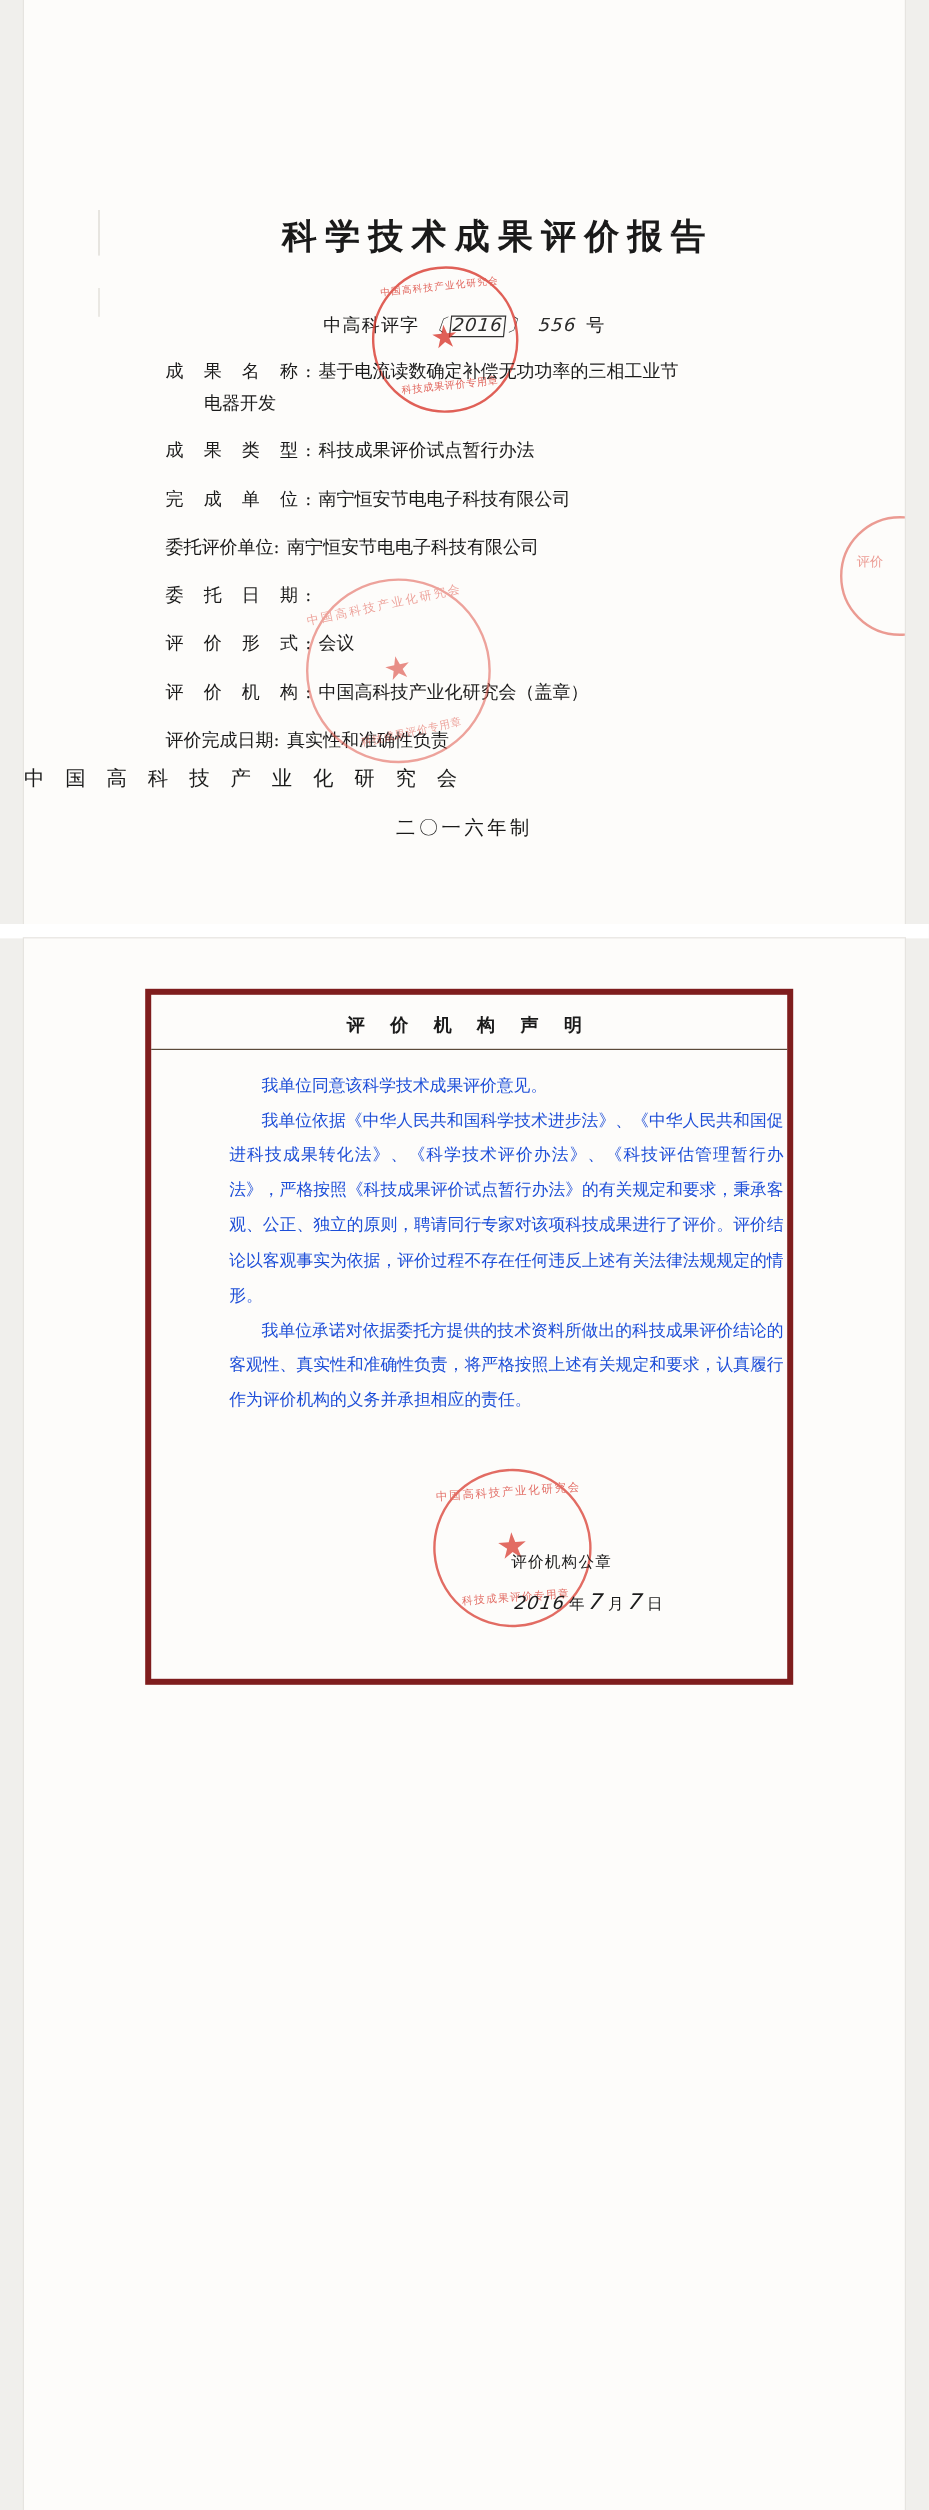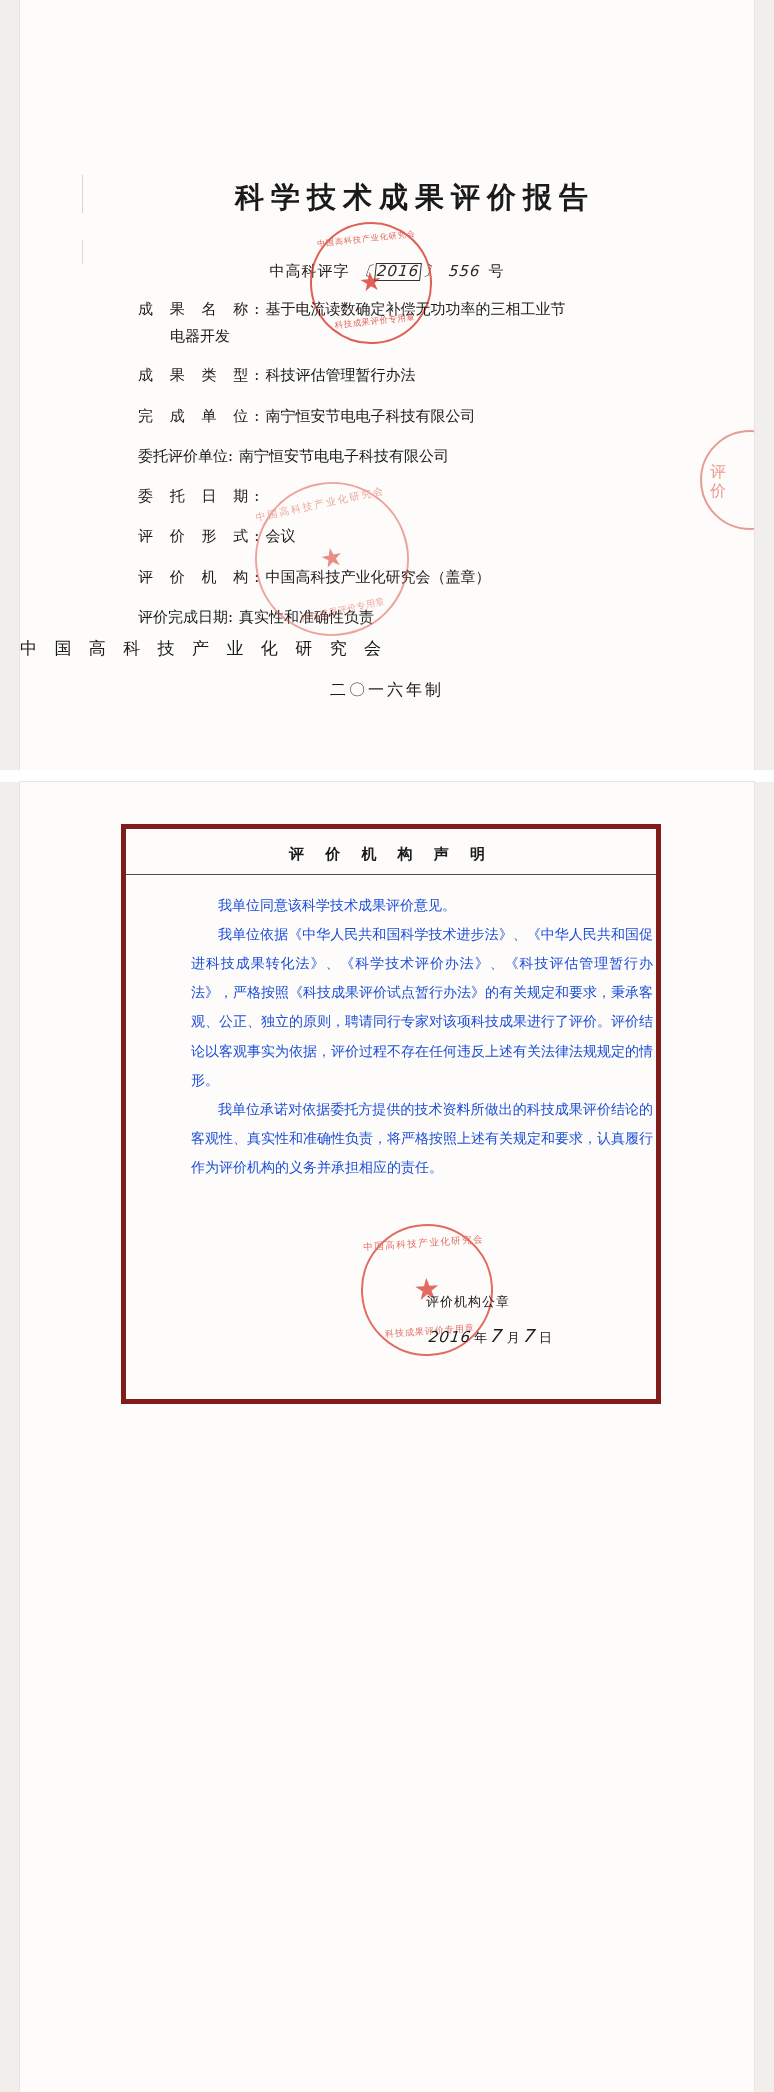--- a/index.html
+++ b/index.html
@@ -200,23 +200,24 @@
     height: 96px;
     border: 2px solid #e05a4e;
     border-radius: 50%;
     opacity: 0.6;
     color: #e05a4e;
   }
   .seal-edge span {
     position: absolute;
     left: 8px;
     top: 30px;
-    font-size: 16px;
+    font-size: 11px;
     line-height: 1.2;
     width: 26px;
+    text-align: right;
   }
 
   
   .stmt-box {
     position: absolute;
     left: 101px;
     top: 42px;
     width: 530px;
     height: 570px;
     border: 5px solid #7f1d1d;
@@ -351,21 +352,21 @@
     <div class="field-row tall">
       <span class="field-label sp6">成 果 名 称</span>
       <span class="field-colon">:</span>
       <span class="field-value">基于电流读数确定补偿无功功率的三相工业节</span>
     </div>
     <div class="wrap-line">电器开发</div>
 
     <div class="field-row">
       <span class="field-label sp6">成 果 类 型</span>
       <span class="field-colon">:</span>
-      <span class="field-value">科技评估管理暂行办法</span>
+      <span class="field-value">科技成果评价试点暂行办法</span>
     </div>
 
     <div class="field-row">
       <span class="field-label sp6">完 成 单 位</span>
       <span class="field-colon">:</span>
       <span class="field-value">南宁恒安节电电子科技有限公司</span>
     </div>
 
     <div class="field-row">
       <span class="field-label sp0">委托评价单位</span>

